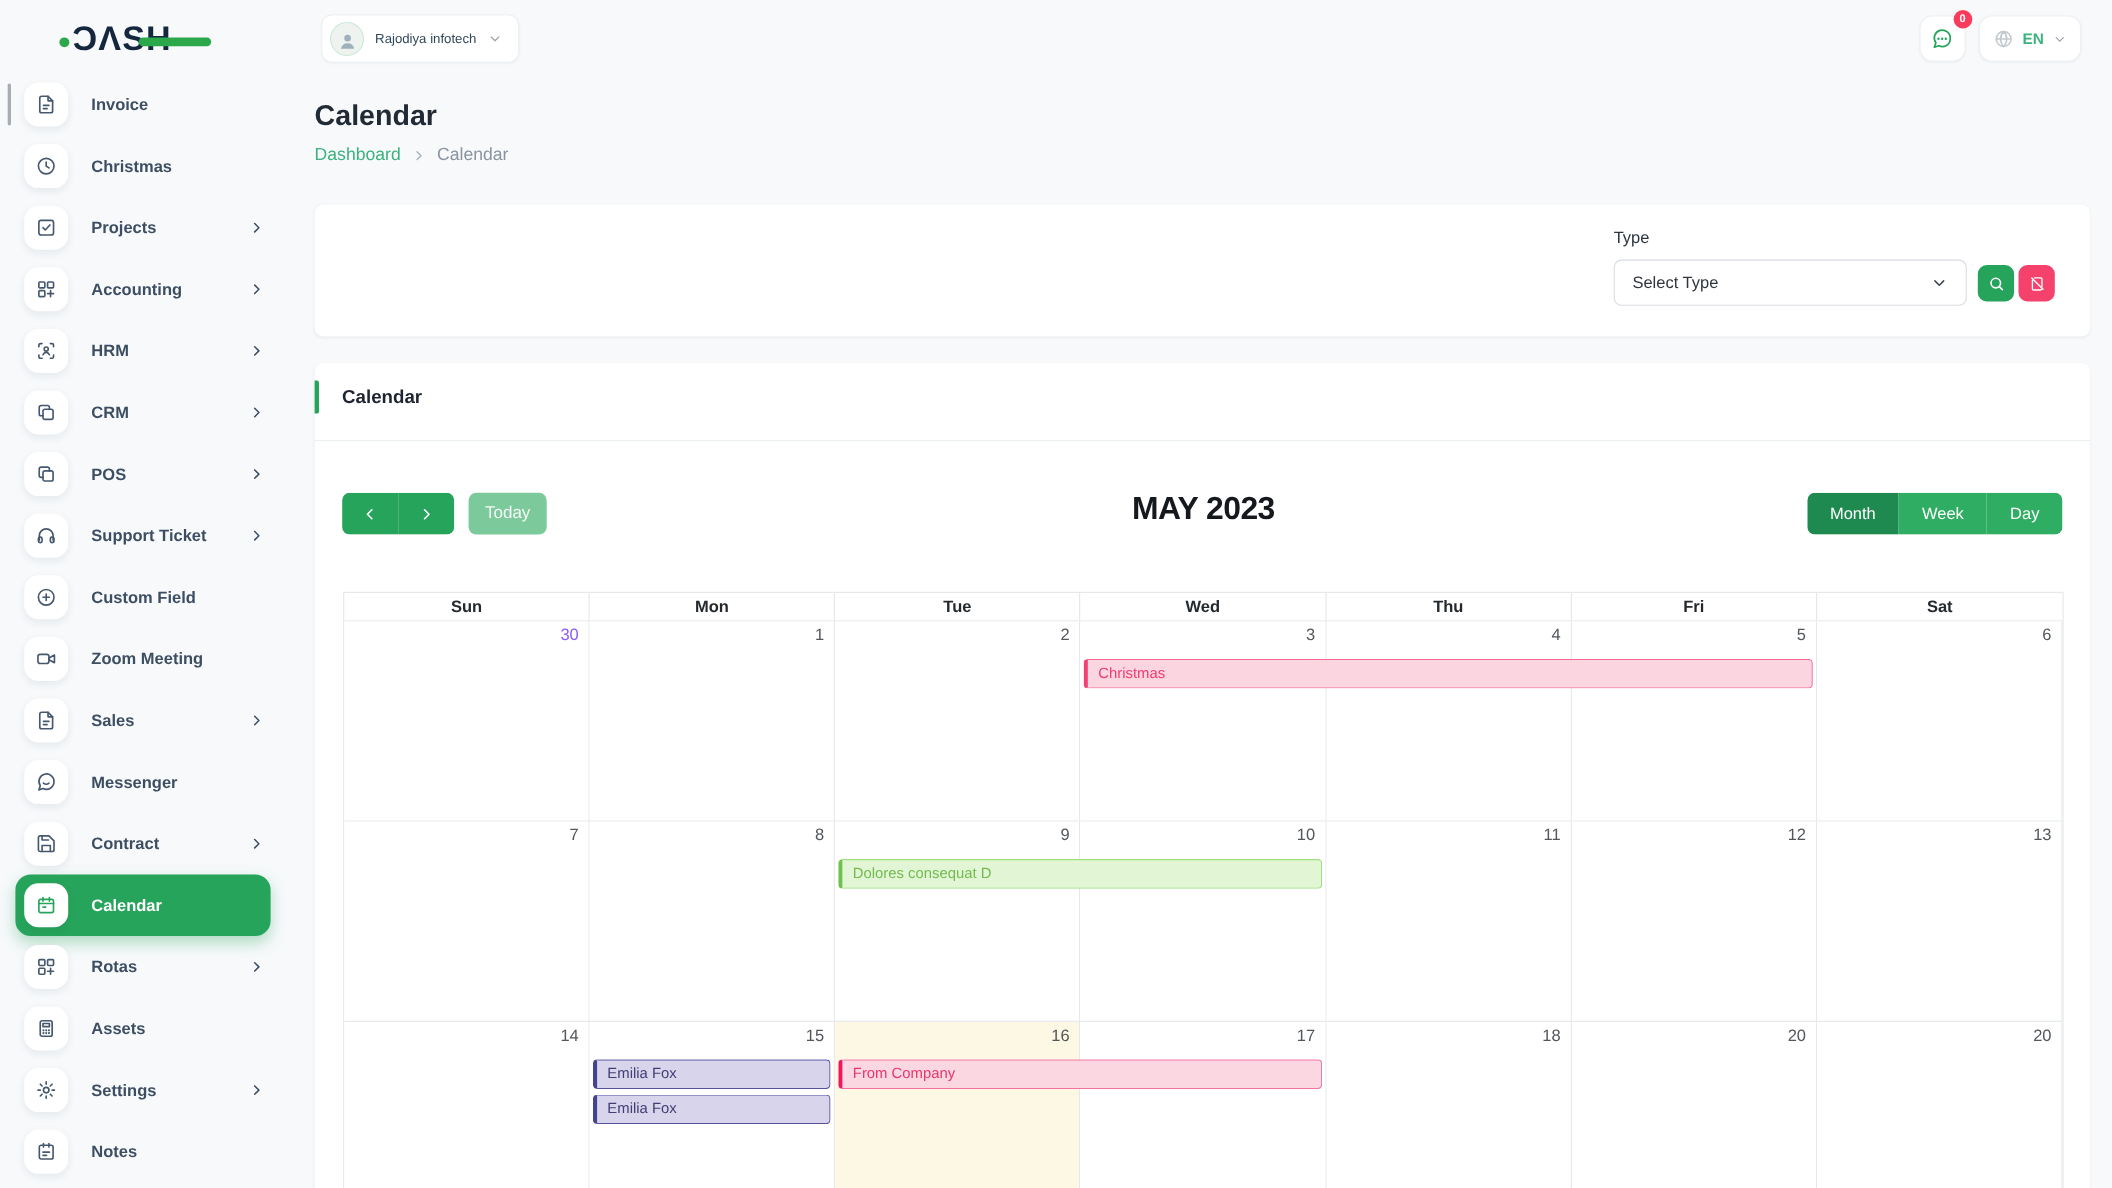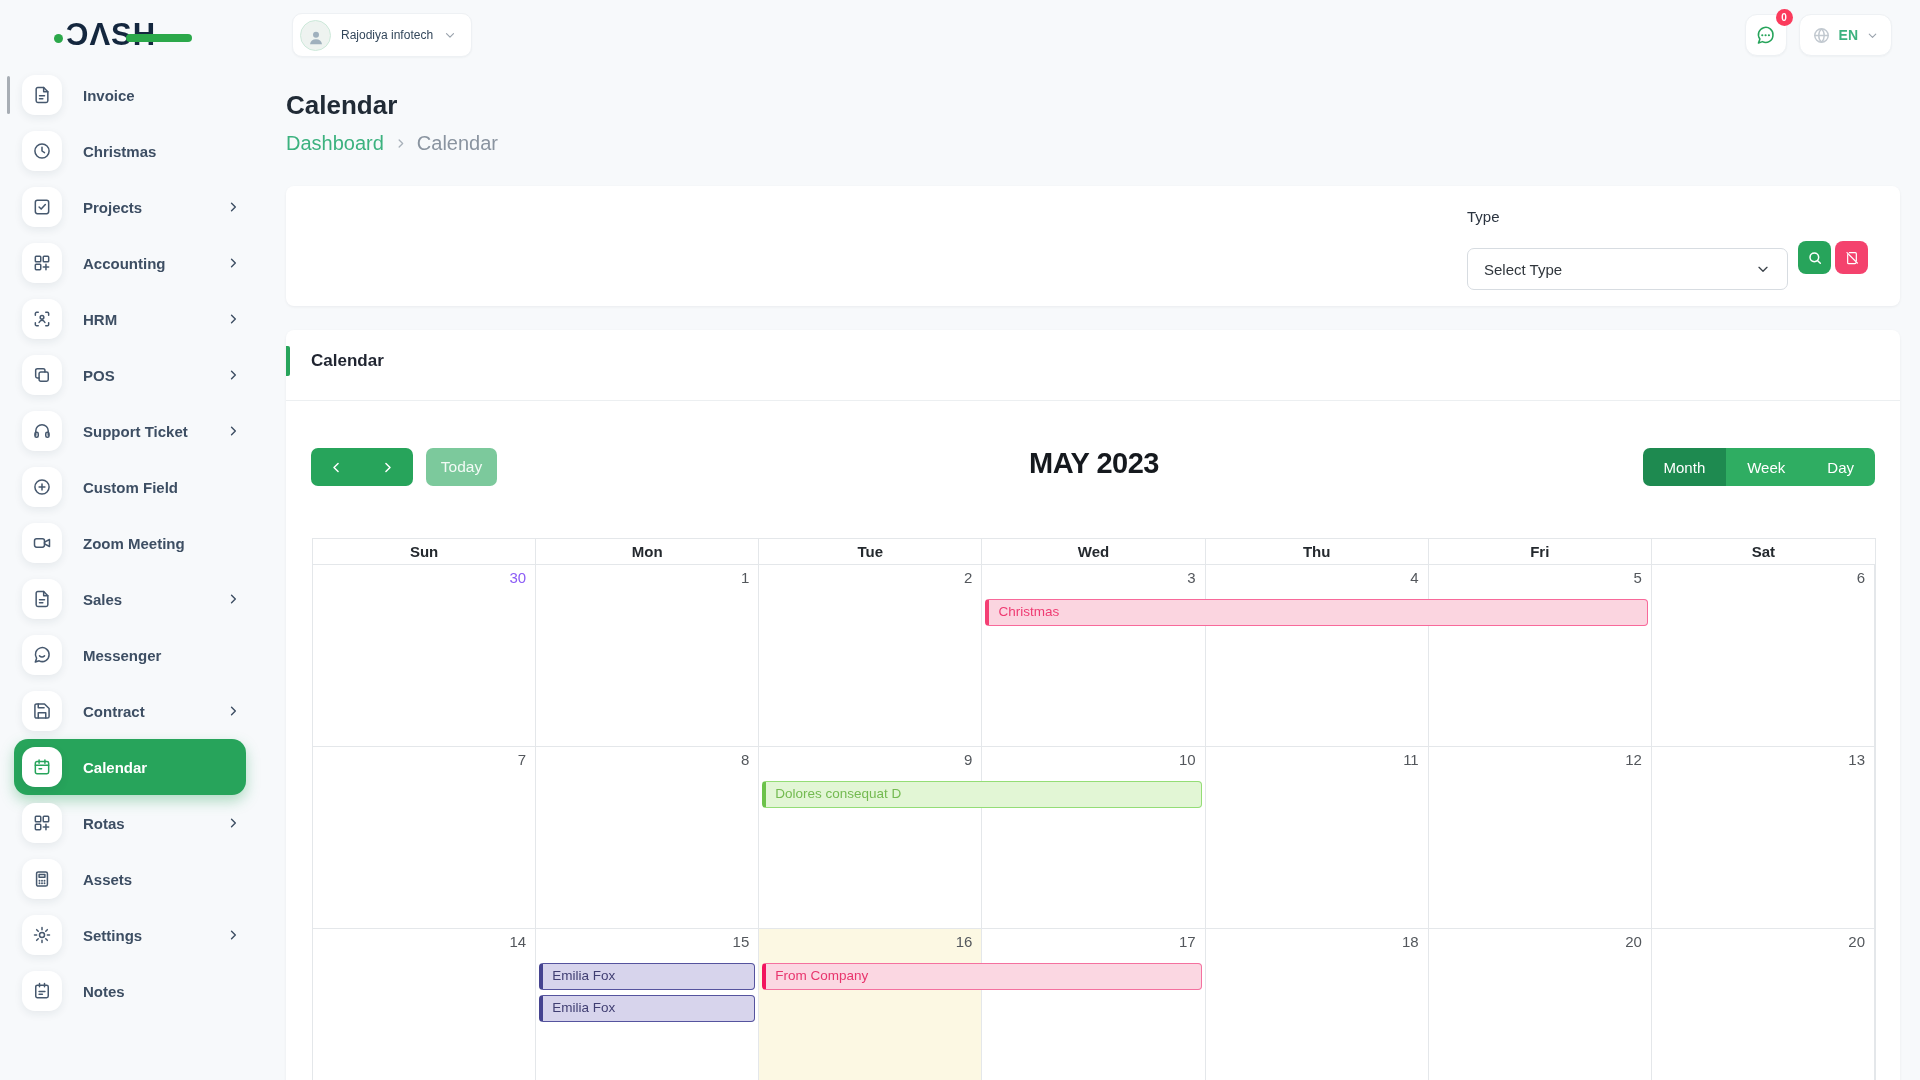--- a/index.html
+++ b/index.html
@@ -44,31 +44,31 @@
     display:flex; align-items:center; justify-content:center; flex:0 0 auto; }
   .side-icon .icon { width:20px; height:20px; color:#46586e; }
   .side-label { margin-left:21px; font-size:15px; font-weight:600; color:#3d4e63; }
   .side-chev { margin-left:auto; margin-right:6px; width:14px; height:14px; color:#3d4e63; }
   .side-item.active { background:var(--primary); box-shadow:0 6px 14px rgba(39,164,91,.35); }
   .side-item.active .side-icon .icon { color:var(--primary); }
   .side-item.active .side-label { color:#fff; font-weight:bold; }
 
   
   .page-title { position:absolute; left:286px; top:90px; font-size:26px; font-weight:bold; color:#212b36; }
-  .breadcrumb { position:absolute; left:286px; top:132px; display:flex; align-items:center; gap:10px; font-size:20px; }
+  .breadcrumb { position:absolute; left:286px; top:132px; display:flex; align-items:center; gap:10px; font-size:16px; }
   .bc-link { color:var(--link-green); cursor:pointer; }
   .bc-sep { width:13px; height:13px; color:#a9b1ba; }
   .bc-current { color:#8a94a0; }
 
   
   .card { position:absolute; background:#fff; border-radius:8px; box-shadow:0 1px 3px rgba(16,24,40,.06); }
   .filter-card { left:286px; top:186px; width:1614px; height:120px; }
   .filter-label { position:absolute; left:1181px; top:22px; font-size:15px; color:#2b3440; }
   .type-select { position:absolute; left:1181px; top:50px; width:321px; height:42px; border:1px solid #d7dce1; border-radius:7px;
-    display:flex; align-items:center; padding:0 16px; cursor:pointer; background:#fff;margin-top:12px; }
+    display:flex; align-items:center; padding:0 16px; cursor:pointer; background:#fff; }
   .type-select .val { font-size:15px; color:#30363c; }
   .type-select .chev { margin-left:auto; width:16px; height:16px; color:#3c434a; }
   .sq-btn { position:absolute; top:55px; width:33px; height:33px; border:none; border-radius:8px; display:flex; align-items:center;
     justify-content:center; cursor:pointer; color:#fff; }
   .sq-btn .icon { width:16px; height:16px; }
   .btn-search { left:1512px; background:var(--primary); }
   .btn-reset { left:1549px; background:var(--danger); }
 
   
   .cal-card { left:286px; top:330px; width:1614px; height:800px; }
@@ -224,20 +224,36 @@
           <span class="side-icon">
             <span class="icon">
               <svg viewBox="0 0 24 24" fill="none" stroke="currentColor" stroke-width="1.8" stroke-linecap="round" stroke-linejoin="round">
                 <path d="M4 7.5V5.5A1.5 1.5 0 0 1 5.5 4h2M16.5 4h2A1.5 1.5 0 0 1 20 5.5v2M20 16.5v2a1.5 1.5 0 0 1-1.5 1.5h-2M7.5 20h-2A1.5 1.5 0 0 1 4 18.5v-2"></path>
                 <circle cx="12" cy="10" r="2.2"></circle>
                 <path d="M8.5 16.2c.8-1.7 2-2.6 3.5-2.6s2.7.9 3.5 2.6"></path>
               </svg>
             </span>
           </span>
           <span class="side-label">HRM</span>
+          <span class="icon side-chev">
+            <svg viewBox="0 0 24 24" fill="none" stroke="currentColor" stroke-width="1.8" stroke-linecap="round" stroke-linejoin="round">
+              <path d="M9.5 5.5L16 12l-6.5 6.5" stroke-width="2.4"></path>
+            </svg>
+          </span>
+        </div>
+        <div class="side-item">
+          <span class="side-icon">
+            <span class="icon">
+              <svg viewBox="0 0 24 24" fill="none" stroke="currentColor" stroke-width="1.8" stroke-linecap="round" stroke-linejoin="round">
+                <rect x="8.5" y="8.5" width="11" height="11" rx="2"></rect>
+                <path d="M15.5 8.5V6.4a2 2 0 0 0-2-2H6.4a2 2 0 0 0-2 2v7.2a2 2 0 0 0 2 2h2.1"></path>
+              </svg>
+            </span>
+          </span>
+          <span class="side-label">CRM</span>
           <span class="icon side-chev">
             <svg viewBox="0 0 24 24" fill="none" stroke="currentColor" stroke-width="1.8" stroke-linecap="round" stroke-linejoin="round">
               <path d="M9.5 5.5L16 12l-6.5 6.5" stroke-width="2.4"></path>
             </svg>
           </span>
         </div>
         <div class="side-item">
           <span class="side-icon">
             <span class="icon">
               <svg viewBox="0 0 24 24" fill="none" stroke="currentColor" stroke-width="1.8" stroke-linecap="round" stroke-linejoin="round">

